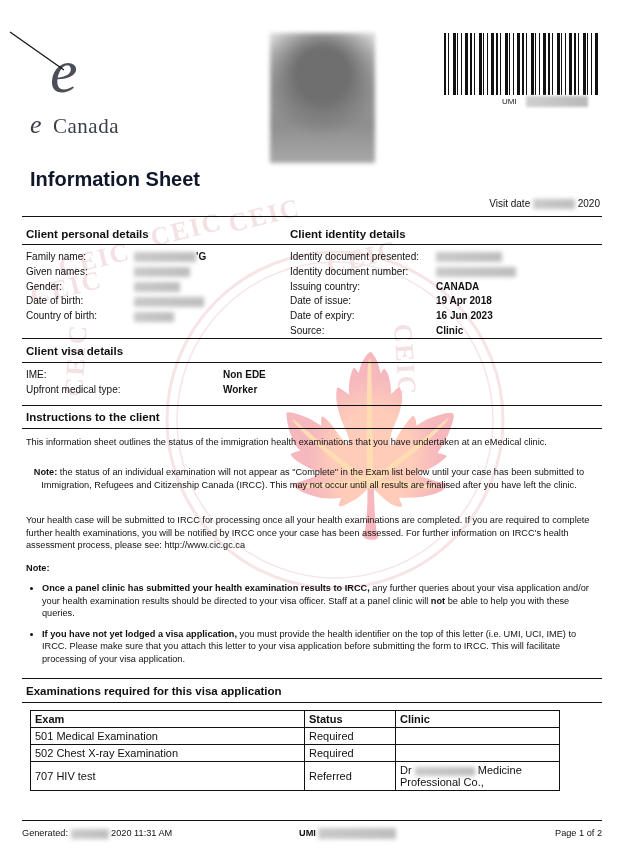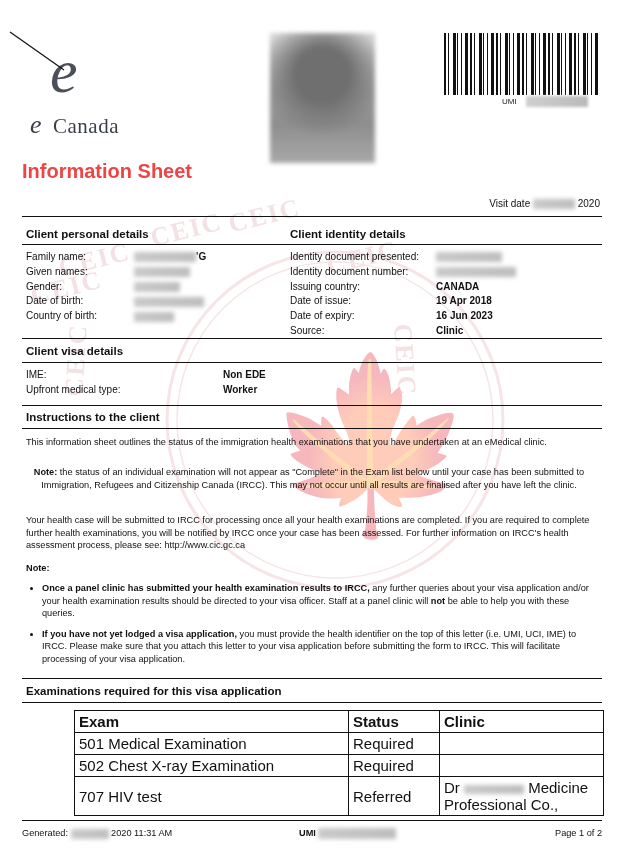--- a/index.html
+++ b/index.html
@@ -58,22 +58,22 @@
       #111 9px 12px, #fff 12px 13px, #111 13px 14px, #fff 14px 17px,
       #111 17px 18px, #fff 18px 21px, #111 21px 24px, #fff 24px 26px);
   }
   .umi-top{position:absolute;left:444px;top:96px;width:156px;height:12px;z-index:2;
     font-size:8px;color:#222;}
   .umi-top .lab{position:absolute;left:58px;top:1px;}
   .umi-top .red{position:absolute;left:82px;top:0;width:62px;height:11px;
     background:linear-gradient(90deg,#cfcfcf,#b9b9b9);filter:blur(1.6px);}
 
   h1.title{
-    position:absolute;left:22px;top:160px;margin:0;font-size:20px;font-weight:bold;
-    color:#ef4444;z-index:2;
+    position:absolute;left:22px;top:160px;margin:8px;font-size:20px;font-weight:bold;
+    color:#0f172a;z-index:2;
   }
 
   .visitdate{position:absolute;right:24px;top:198px;font-size:10px;z-index:2;}
   .redact{display:inline-block;vertical-align:middle;
     background:linear-gradient(90deg,#c9c9c9,#bdbdbd);filter:blur(1.9px);}
 
   hr.rule{position:absolute;left:22px;width:580px;height:0;border:0;
     border-top:1px solid #111;margin:0;z-index:2;}
 
   .sec-h{position:absolute;font-size:11.5px;font-weight:bold;z-index:2;}
@@ -86,21 +86,21 @@
   table.kv td.v{font-weight:bold;}
 
   .body-text{position:absolute;font-size:9.2px;line-height:12.6px;color:#111;z-index:2;}
   .body-text b{font-weight:bold;}
 
   ul.bullets{margin:0;padding-left:16px;}
   ul.bullets li{margin-bottom:8px;}
 
   
   .extable{position:absolute;left:30px;top:710px;width:530px;border-collapse:collapse;
-    font-size:15px;z-index:2;margin-left:44px;}
+    font-size:11px;z-index:2;}
   .extable th,.extable td{border:1px solid #111;padding:2px 4px;text-align:left;font-weight:normal;}
   .extable th{font-weight:bold;}
   .extable .c-exam{width:265px;}
   .extable .c-status{width:82px;}
 
   
   .footer{position:absolute;left:22px;top:828px;width:580px;font-size:9.2px;z-index:2;}
   .footer .left{position:absolute;left:0;top:0;}
   .footer .mid{position:absolute;left:277px;top:0;font-weight:bold;}
   .footer .right{position:absolute;right:0;top:0;}

